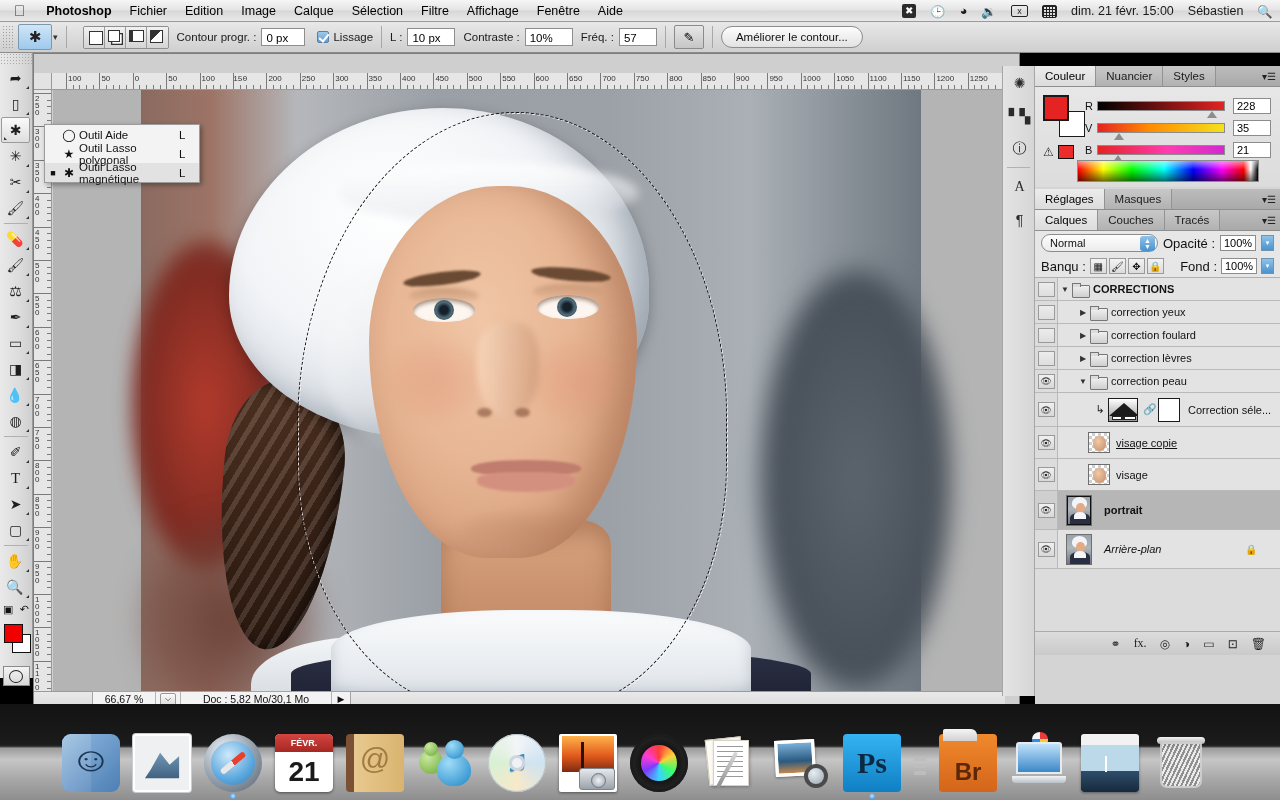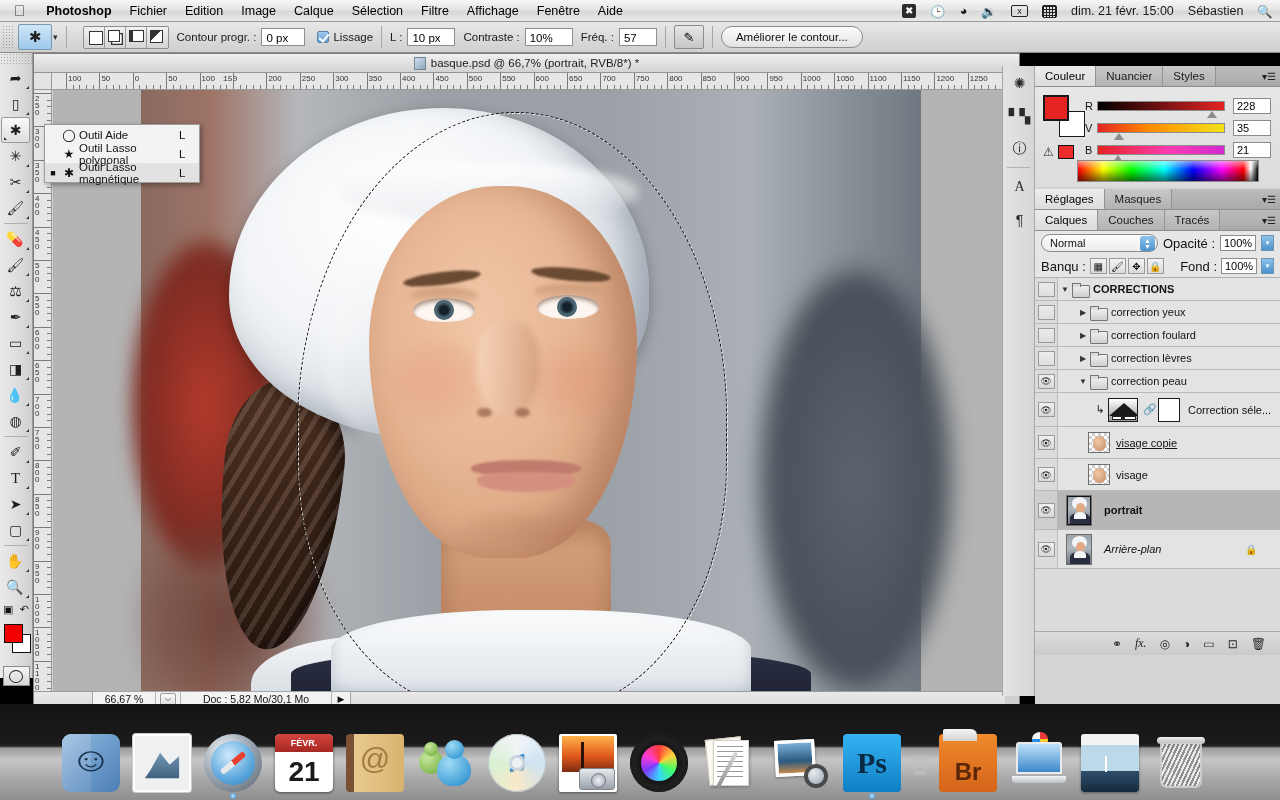--- a/index.html
+++ b/index.html
@@ -573,24 +573,20 @@
   <div class="iconstrip">
     <div class="isItem">✺</div>
     <div class="isItem">▘▚</div>
     <div class="isItem">ⓘ</div>
     <div class="isDiv"></div>
     <div class="isItem" style="font-family:'Liberation Serif',serif">A</div>
     <div class="isItem">¶</div>
   </div>
 
   <div class="docwin">
-    <div class="titlebar">
-      <span class="ticon"></span>
-      <span>basque.psd @ 66,7% (portrait, RVB/8*) *</span>
-    </div>
 
     <div class="rulerCorner"></div>
 
     <div class="hruler" id="hruler">
         <span class="tickLbl" style="left: 16px;">100</span>
         <span class="tickMark" style="left: 14px; top: 0px; width: 1px; height: 16px;"></span>
         <span class="tickMark" style="left: 20.68px; bottom: 0px; width: 1px; height: 4px;"></span>
         <span class="tickMark" style="left: 27.36px; bottom: 0px; width: 1px; height: 4px;"></span>
         <span class="tickMark" style="left: 34.04px; bottom: 0px; width: 1px; height: 4px;"></span>
         <span class="tickMark" style="left: 40.72px; bottom: 0px; width: 1px; height: 4px;"></span>
@@ -611,21 +607,21 @@
         <span class="tickMark" style="left: 120.88px; bottom: 0px; width: 1px; height: 4px;"></span>
         <span class="tickMark" style="left: 127.56px; bottom: 0px; width: 1px; height: 4px;"></span>
         <span class="tickMark" style="left: 134.24px; bottom: 0px; width: 1px; height: 4px;"></span>
         <span class="tickMark" style="left: 140.92px; bottom: 0px; width: 1px; height: 4px;"></span>
         <span class="tickLbl" style="left: 149.6px;">100</span>
         <span class="tickMark" style="left: 147.6px; top: 0px; width: 1px; height: 16px;"></span>
         <span class="tickMark" style="left: 154.28px; bottom: 0px; width: 1px; height: 4px;"></span>
         <span class="tickMark" style="left: 160.96px; bottom: 0px; width: 1px; height: 4px;"></span>
         <span class="tickMark" style="left: 167.64px; bottom: 0px; width: 1px; height: 4px;"></span>
         <span class="tickMark" style="left: 174.32px; bottom: 0px; width: 1px; height: 4px;"></span>
-        <span class="tickLbl" style="left: 171px; font-family: Liberation Mono, monospace;">150</span>
+        <span class="tickLbl" style="left: 181px; font-family: Liberation Mono, monospace;">150</span>
         <span class="tickMark" style="left: 181px; top: 0px; width: 1px; height: 16px;"></span>
         <span class="tickMark" style="left: 187.68px; bottom: 0px; width: 1px; height: 4px;"></span>
         <span class="tickMark" style="left: 194.36px; bottom: 0px; width: 1px; height: 4px;"></span>
         <span class="tickMark" style="left: 201.04px; bottom: 0px; width: 1px; height: 4px;"></span>
         <span class="tickMark" style="left: 207.72px; bottom: 0px; width: 1px; height: 4px;"></span>
         <span class="tickLbl" style="left: 216.4px;">200</span>
         <span class="tickMark" style="left: 214.4px; top: 0px; width: 1px; height: 16px;"></span>
         <span class="tickMark" style="left: 221.08px; bottom: 0px; width: 1px; height: 4px;"></span>
         <span class="tickMark" style="left: 227.76px; bottom: 0px; width: 1px; height: 4px;"></span>
         <span class="tickMark" style="left: 234.44px; bottom: 0px; width: 1px; height: 4px;"></span>
@@ -1150,21 +1146,21 @@
           </span>
           <span class="lname ital" style="margin-left:6px">Arrière-plan</span>
           <span class="lockIco">🔒</span>
         </div>
 
         <div style="height:62px;background:#dcdcdc"></div>
       </div>
 
       <div class="panelFooter">
         <span class="fi">⚭</span>
-        <span class="fi" style="font-style:italic;font-family:'Liberation Serif',serif">fx.</span>
+        <span class="fi" style="font-family:'Liberation Serif',serif">fx.</span>
         <span class="fi">◎</span>
         <span class="fi">◑</span>
         <span class="fi">▭</span>
         <span class="fi">⊡</span>
         <span class="fi">🗑</span>
       </div>
     </div>
   </div>
 
   <div class="dock">

